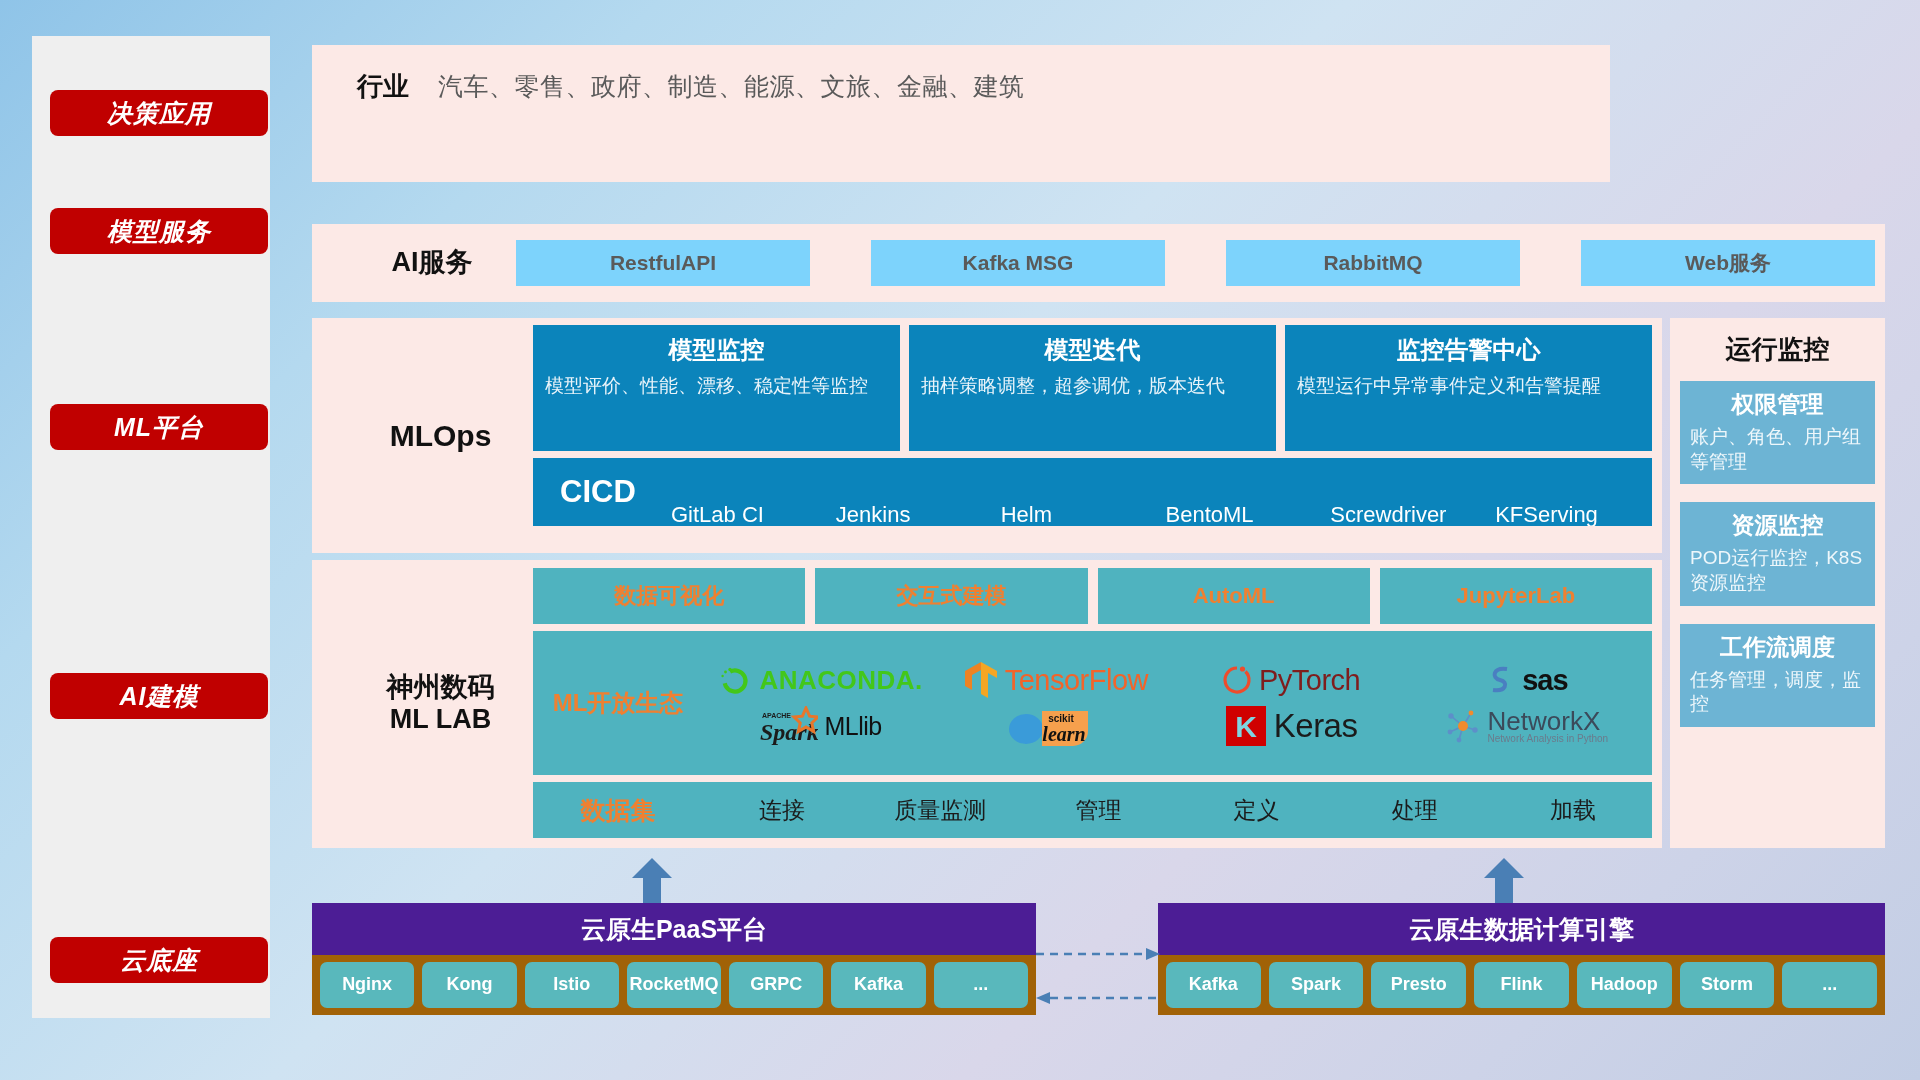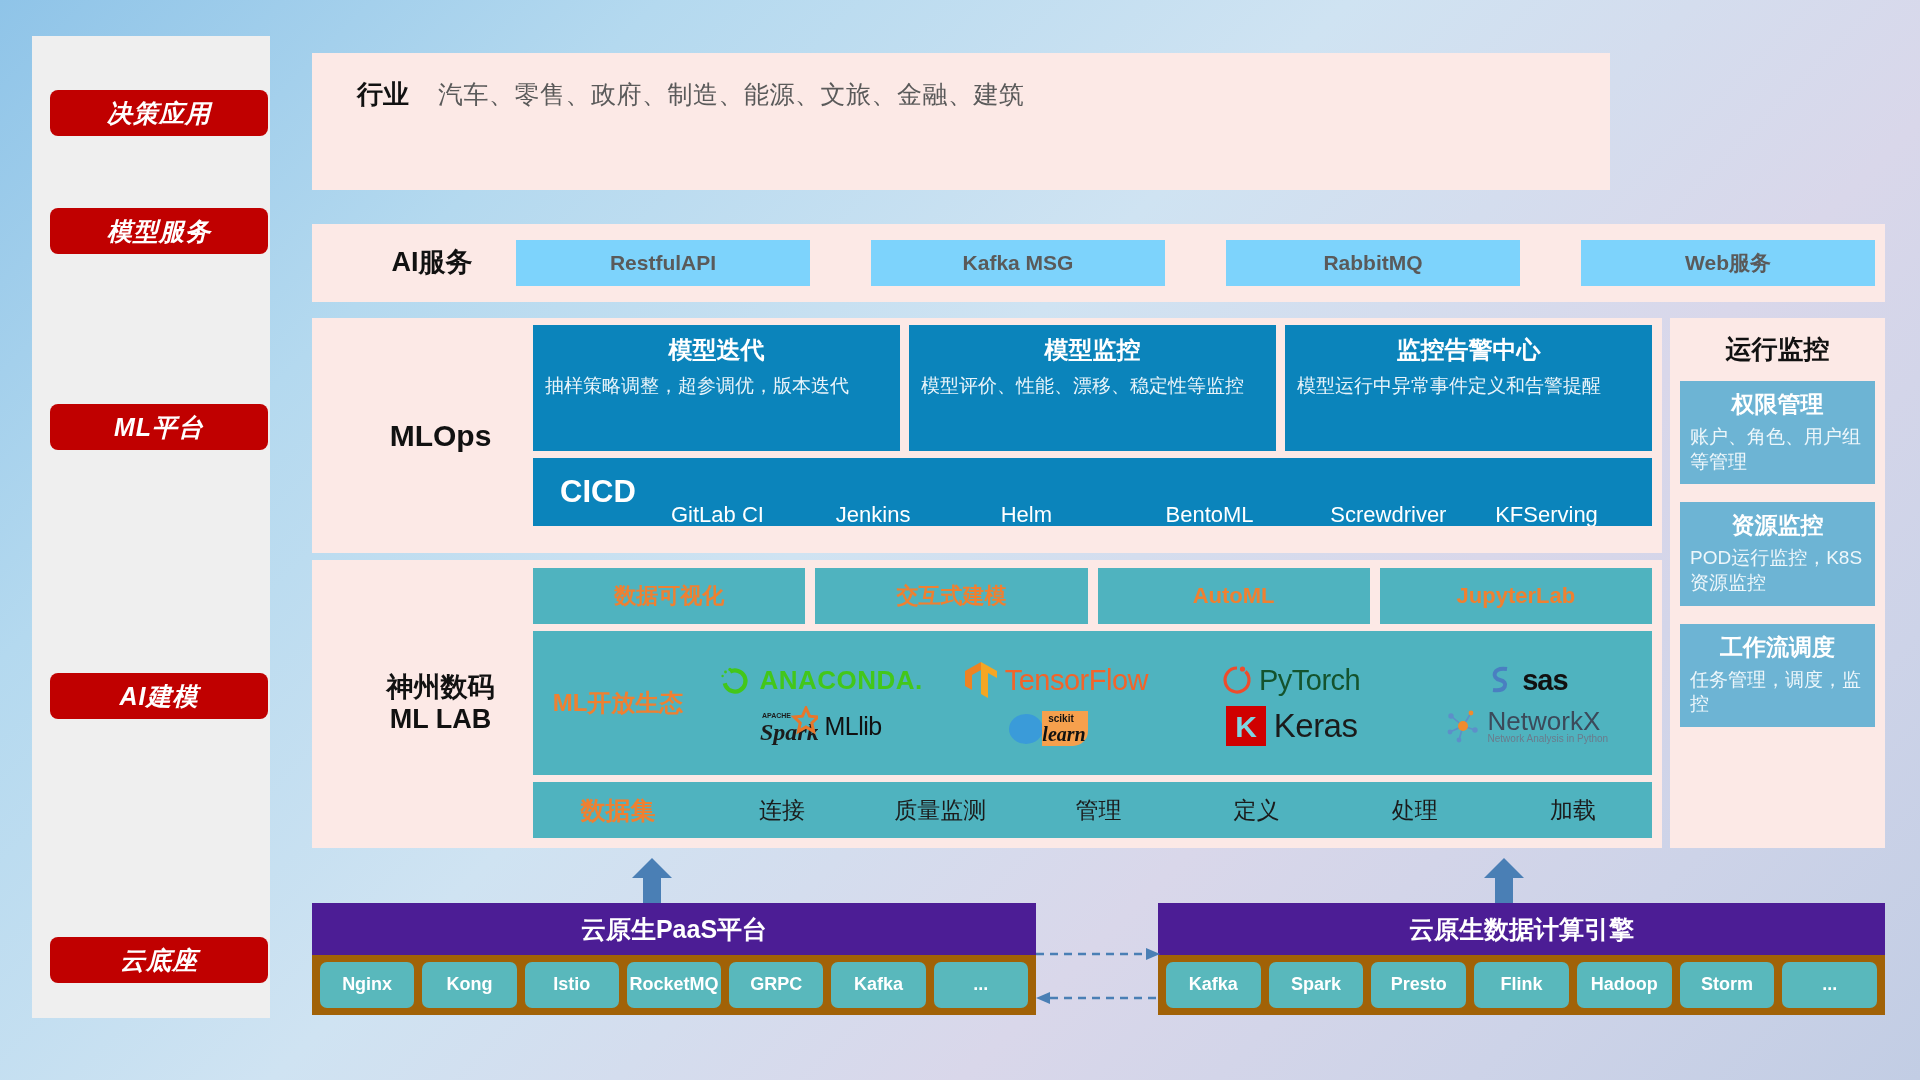--- a/index.html
+++ b/index.html
@@ -32,21 +32,21 @@
 
   .band { position: absolute; background: #fce9e6; }
 
   .row-label {
     font-size: 27px; font-weight: bold; color: #111;
     display: flex; align-items: center; justify-content: center;
     text-align: center; line-height: 1.18; margin-left: 36px;
   }
 
   
-  #band-app { left: 6px; top: 53px; width: 1298px; height: 137px; }
+  #band-app { left: 6px; top: 45px; width: 1298px; height: 137px; }
   .kv-row { display: flex; align-items: center; height: 50px; }
   .kv-key { width: 110px; text-align: center; font-size: 26px; font-weight: bold; color: #111; flex: none; }
   .kv-val { font-size: 25px; color: #5a5a5a; letter-spacing: .5px; }
 
   
   #band-svc { left: 6px; top: 224px; width: 1573px; height: 78px; display: flex; align-items: center; }
   #band-svc .row-label { width: 168px; flex: none; height: 100%; }
   .svc-list { display: flex; flex: 1; gap: 0; justify-content: space-between; padding-right: 10px; }
   .svc-chip {
     width: 294px; height: 46px; background: #7dd3fc; color: #5a5a5a;
@@ -160,26 +160,26 @@
           <span>Web服务</span>
         </div>
     </div>
   </div>
 
   <div class="band" id="band-mlops">
     <div class="row-label">MLOps</div>
     <div class="mlops-right">
       <div class="mlops-cards">
         <div class="mlops-card">
+          <h4>模型监控</h4>
+          <p>模型评价、性能、漂移、稳定性等监控</p>
+        </div>
+        <div class="mlops-card">
           <h4>模型迭代</h4>
           <p>抽样策略调整，超参调优，版本迭代</p>
-        </div>
-        <div class="mlops-card">
-          <h4>模型监控</h4>
-          <p>模型评价、性能、漂移、稳定性等监控</p>
         </div>
         <div class="mlops-card">
           <h4>监控告警中心</h4>
           <p>模型运行中异常事件定义和告警提醒</p>
         </div>
       </div>
       <div class="cicd-bar">
         <div class="cicd-title">CICD</div>
         <div class="cicd-item">GitLab CI</div>
         <div class="cicd-item">Jenkins</div>
@@ -224,21 +224,21 @@
               <polygon points="17,1 1,10 1,25 8,29 8,14 17,9" fill="#ee8322"></polygon>
             </svg>
             <span class="logo-txt" style="color:#f2642a">TensorFlow</span>
           </div>
 
           <div class="logo">
             <svg width="30" height="34" viewBox="0 0 30 34">
               <path d="M15 5 A12 12 0 1 0 23.5 8.5" fill="none" stroke="#ee4c2c" stroke-width="3.2"></path>
               <circle cx="20.5" cy="6" r="2.6" fill="#ee4c2c"></circle>
             </svg>
-            <span class="logo-txt" style="color:#14532d">PyTorch</span>
+            <span class="logo-txt" style="color:#7f1d1d">PyTorch</span>
           </div>
 
           <div class="logo">
             <svg width="30" height="32" viewBox="0 0 30 32">
               <path d="M22 5 C8 3 6 14 15 16 C24 18 21 28 8 26" fill="none" stroke="#4a7fc1" stroke-width="4"></path>
             </svg>
             <span class="logo-txt" style="color:#111;font-weight:bold;letter-spacing:-1px">sas</span>
           </div>
 
           <div class="logo">

